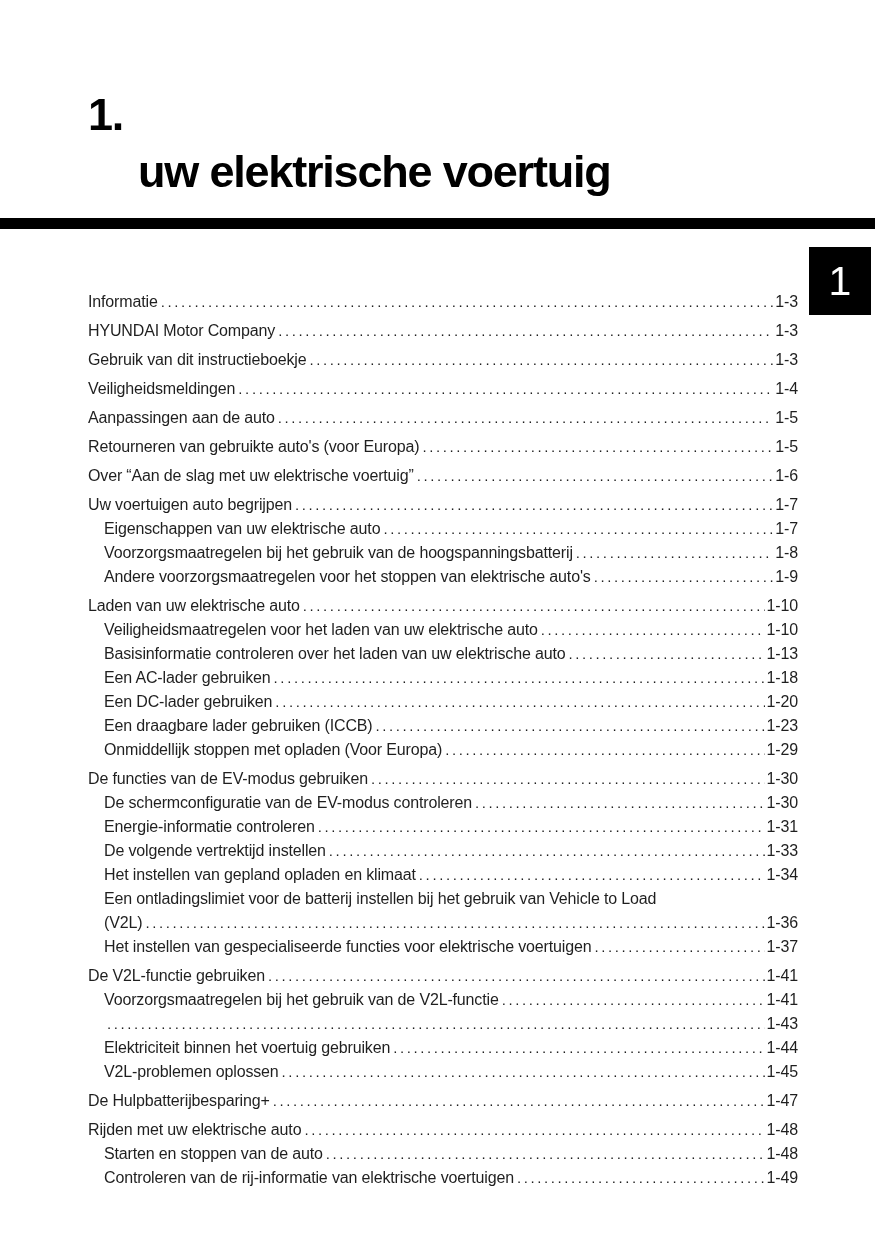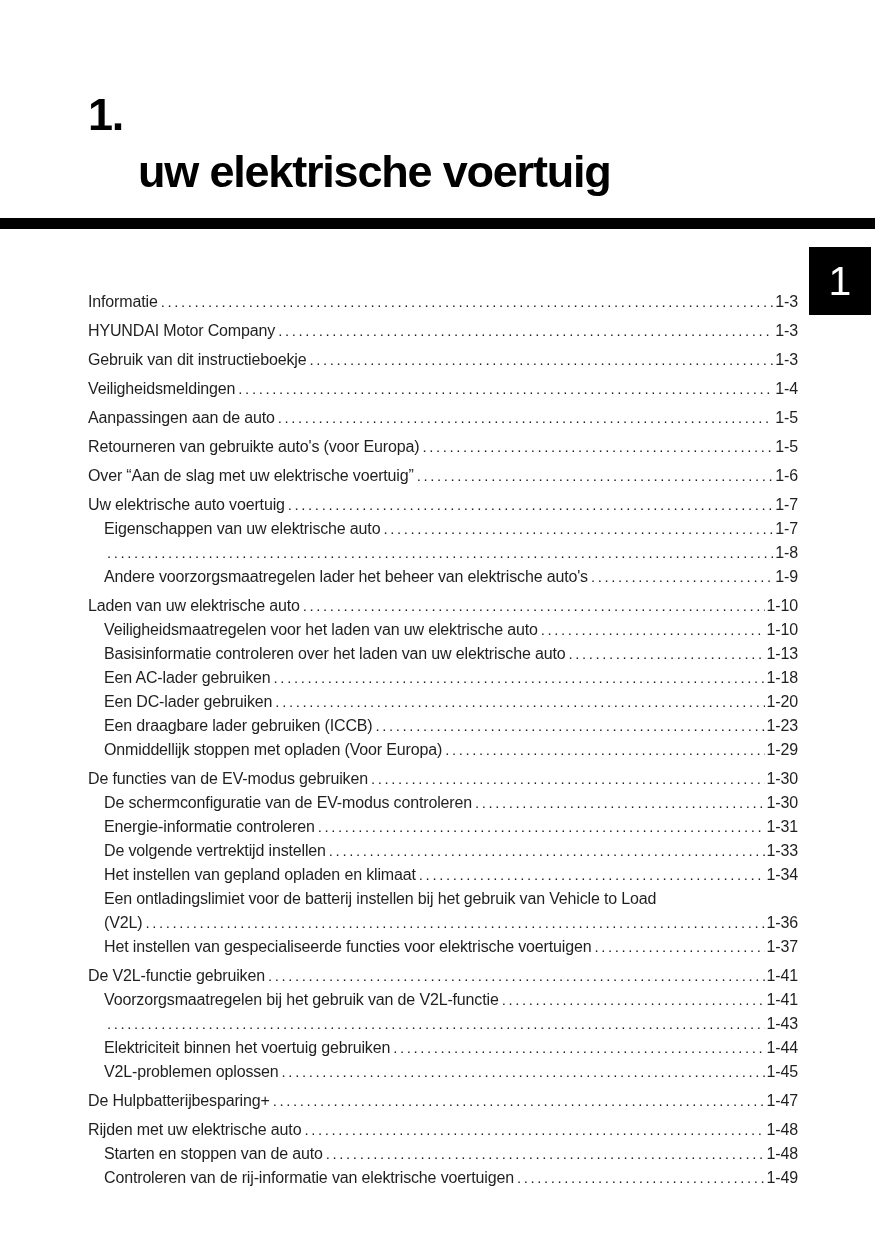--- a/index.html
+++ b/index.html
@@ -135,35 +135,36 @@
         <span class="toc-label">Retourneren van gebruikte auto's (voor Europa)</span>
         <span class="toc-leader"></span>
         <span class="toc-page">1-5</span>
       </div>
       <div class="toc-row lvl1">
         <span class="toc-label">Over “Aan de slag met uw elektrische voertuig”</span>
         <span class="toc-leader"></span>
         <span class="toc-page">1-6</span>
       </div>
       <div class="toc-row lvl1">
-        <span class="toc-label">Uw elektrische auto voertuig</span>
+        <span class="toc-label">Uw voertuigen auto begrijpen</span>
         <span class="toc-leader"></span>
         <span class="toc-page">1-7</span>
       </div>
       <div class="toc-row lvl2">
         <span class="toc-label">Eigenschappen van uw elektrische auto</span>
         <span class="toc-leader"></span>
         <span class="toc-page">1-7</span>
       </div>
       <div class="toc-row lvl2">
+        <span class="toc-label">Voorzorgsmaatregelen bij het gebruik van de hoogspanningsbatterij</span>
         <span class="toc-leader"></span>
         <span class="toc-page">1-8</span>
       </div>
       <div class="toc-row lvl2">
-        <span class="toc-label">Andere voorzorgsmaatregelen lader het beheer van elektrische auto's</span>
+        <span class="toc-label">Andere voorzorgsmaatregelen voor het stoppen van elektrische auto's</span>
         <span class="toc-leader"></span>
         <span class="toc-page">1-9</span>
       </div>
       <div class="toc-row lvl1">
         <span class="toc-label">Laden van uw elektrische auto</span>
         <span class="toc-leader"></span>
         <span class="toc-page">1-10</span>
       </div>
       <div class="toc-row lvl2">
         <span class="toc-label">Veiligheidsmaatregelen voor het laden van uw elektrische auto</span>

